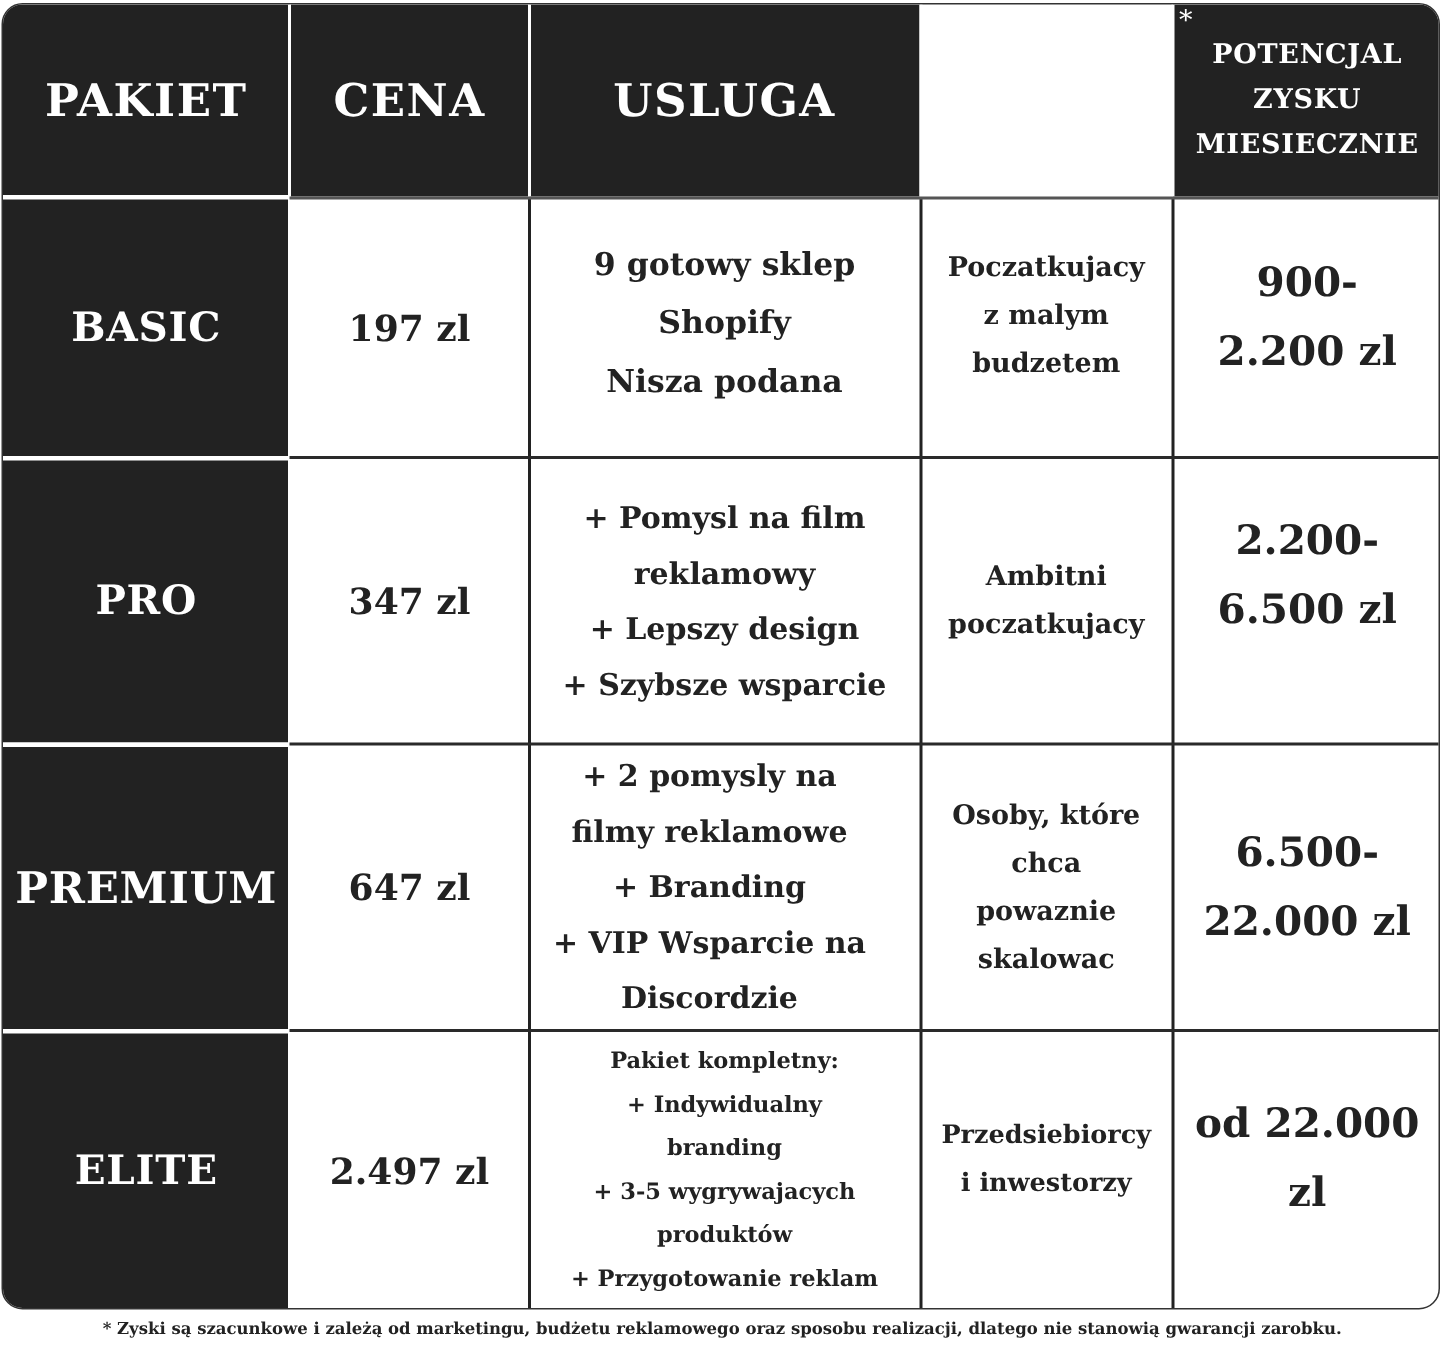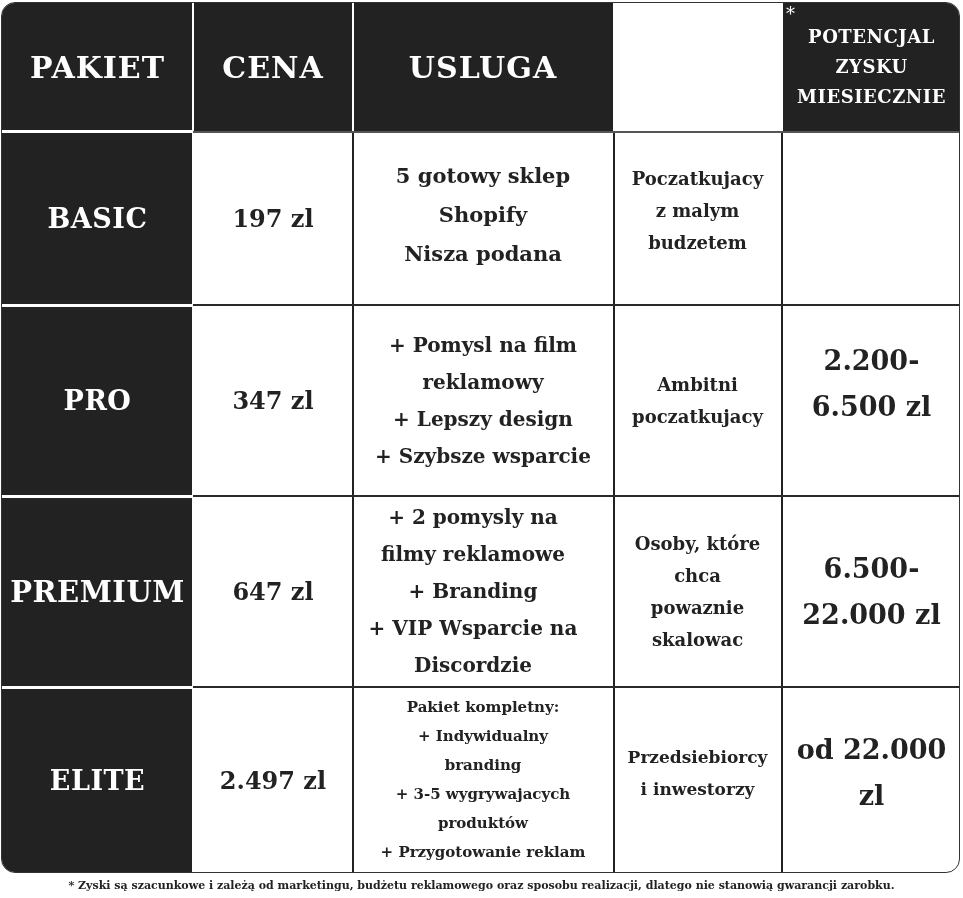--- a/index.html
+++ b/index.html
@@ -48,26 +48,28 @@
 ZYSKU
 MIESIECZNIE</span>
   </div>
 
   <div class="cell dark pkg" style="left:0;top:129px;width:191px;height:172px;">
       <span>BASIC</span>
     </div>
   <div class="cell price" style="left:192px;top:129px;width:158px;height:172px;">
       <span>197 zl</span>
     </div>
-  <div class="cell svc lines" style="left:351px;top:129px;width:260px;height:172px;line-height:39px;padding-bottom:8px;"><span>5 gotowy sklep
+  <div class="cell svc lines" style="left:351px;top:129px;width:260px;height:172px;line-height:39px;padding-bottom:8px;"><span>9 gotowy sklep
 Shopify
 Nisza podana</span></div>
   <div class="cell grp lines" style="left:612px;top:129px;width:167px;height:172px;padding-bottom:14px;"><span>Poczatkujacy
 z malym
 budzetem</span></div>
+  <div class="cell prof lines" style="left:780px;top:129px;width:179px;height:172px;padding-bottom:12px;"><span>900-
+2.200 zl</span></div>
 
   <div class="cell dark pkg" style="left:0;top:303px;width:191px;height:189px;">
       <span>PRO</span>
     </div>
   <div class="cell price" style="left:192px;top:303px;width:158px;height:189px;">
       <span>347 zl</span>
     </div>
   <div class="cell svc lines" style="left:351px;top:303px;width:260px;height:189px;font-size:20px;"><span>+ Pomysl na film
 reklamowy
 + Lepszy design

